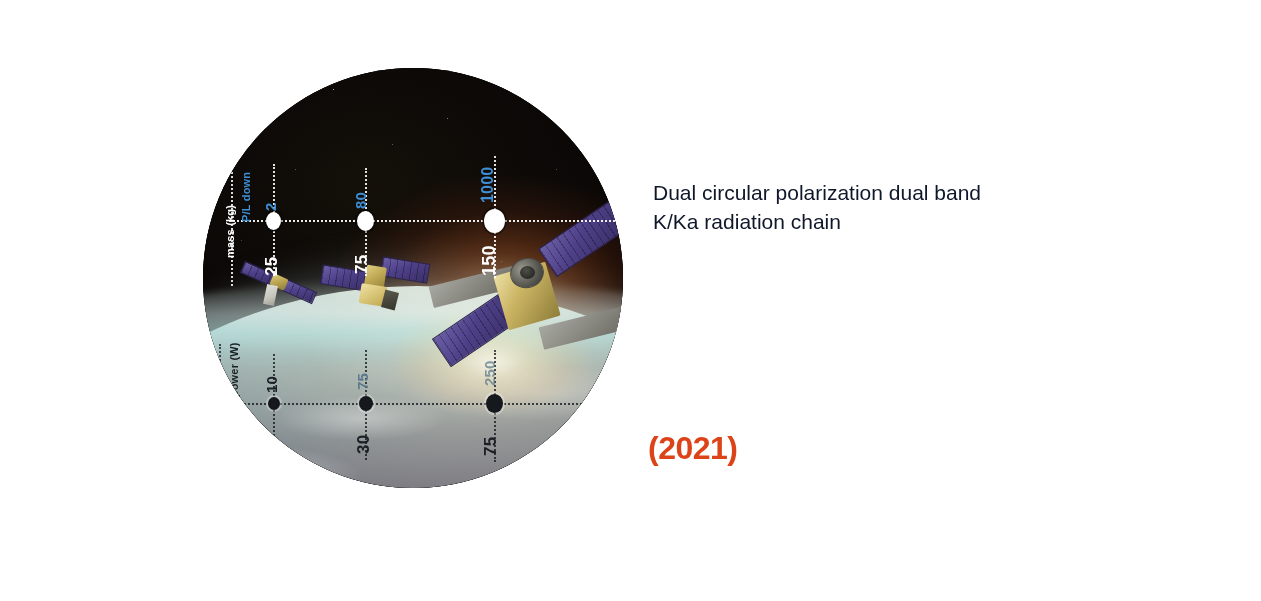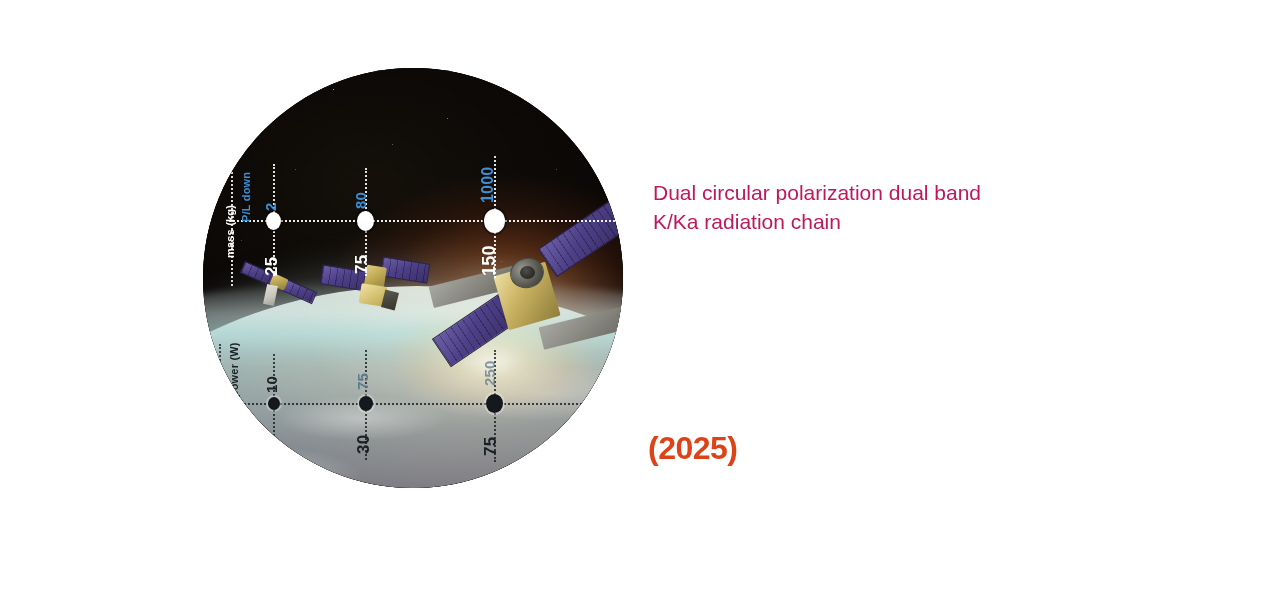--- a/index.html
+++ b/index.html
@@ -223,21 +223,21 @@
     font-size: 47px;
     font-weight: bold;
     color: #3d3d3b;
     letter-spacing: -0.4px;
     line-height: 1.05;
   }
   #page-subtitle {
     margin: 24px 0 0 6px;
     font-size: 21px;
     font-weight: normal;
-    color: #be185d;
+    color: #0f172a;
     line-height: 1.38;
     max-width: 335px;
   }
   #page-year {
     position: absolute;
     left: 648px;
     top: 430px;
     font-size: 32px;
     font-weight: bold;
     color: #dd4318;
@@ -346,13 +346,13 @@
     <div class="vlabel steel" style="left:279px;top:318px;font-size:15px;opacity:.75;">250</div>
     <div class="vlabel ink" style="left:279px;top:388px;font-size:17px;">75</div>
 
   </div>
 </div>
 
 <div id="text-col">
   <p id="page-subtitle">Dual circular polarization dual band K/Ka radiation chain</p>
 </div>
 
-<div id="page-year">(2025)</div>
+<div id="page-year">(2021)</div>
 
 </body></html>

